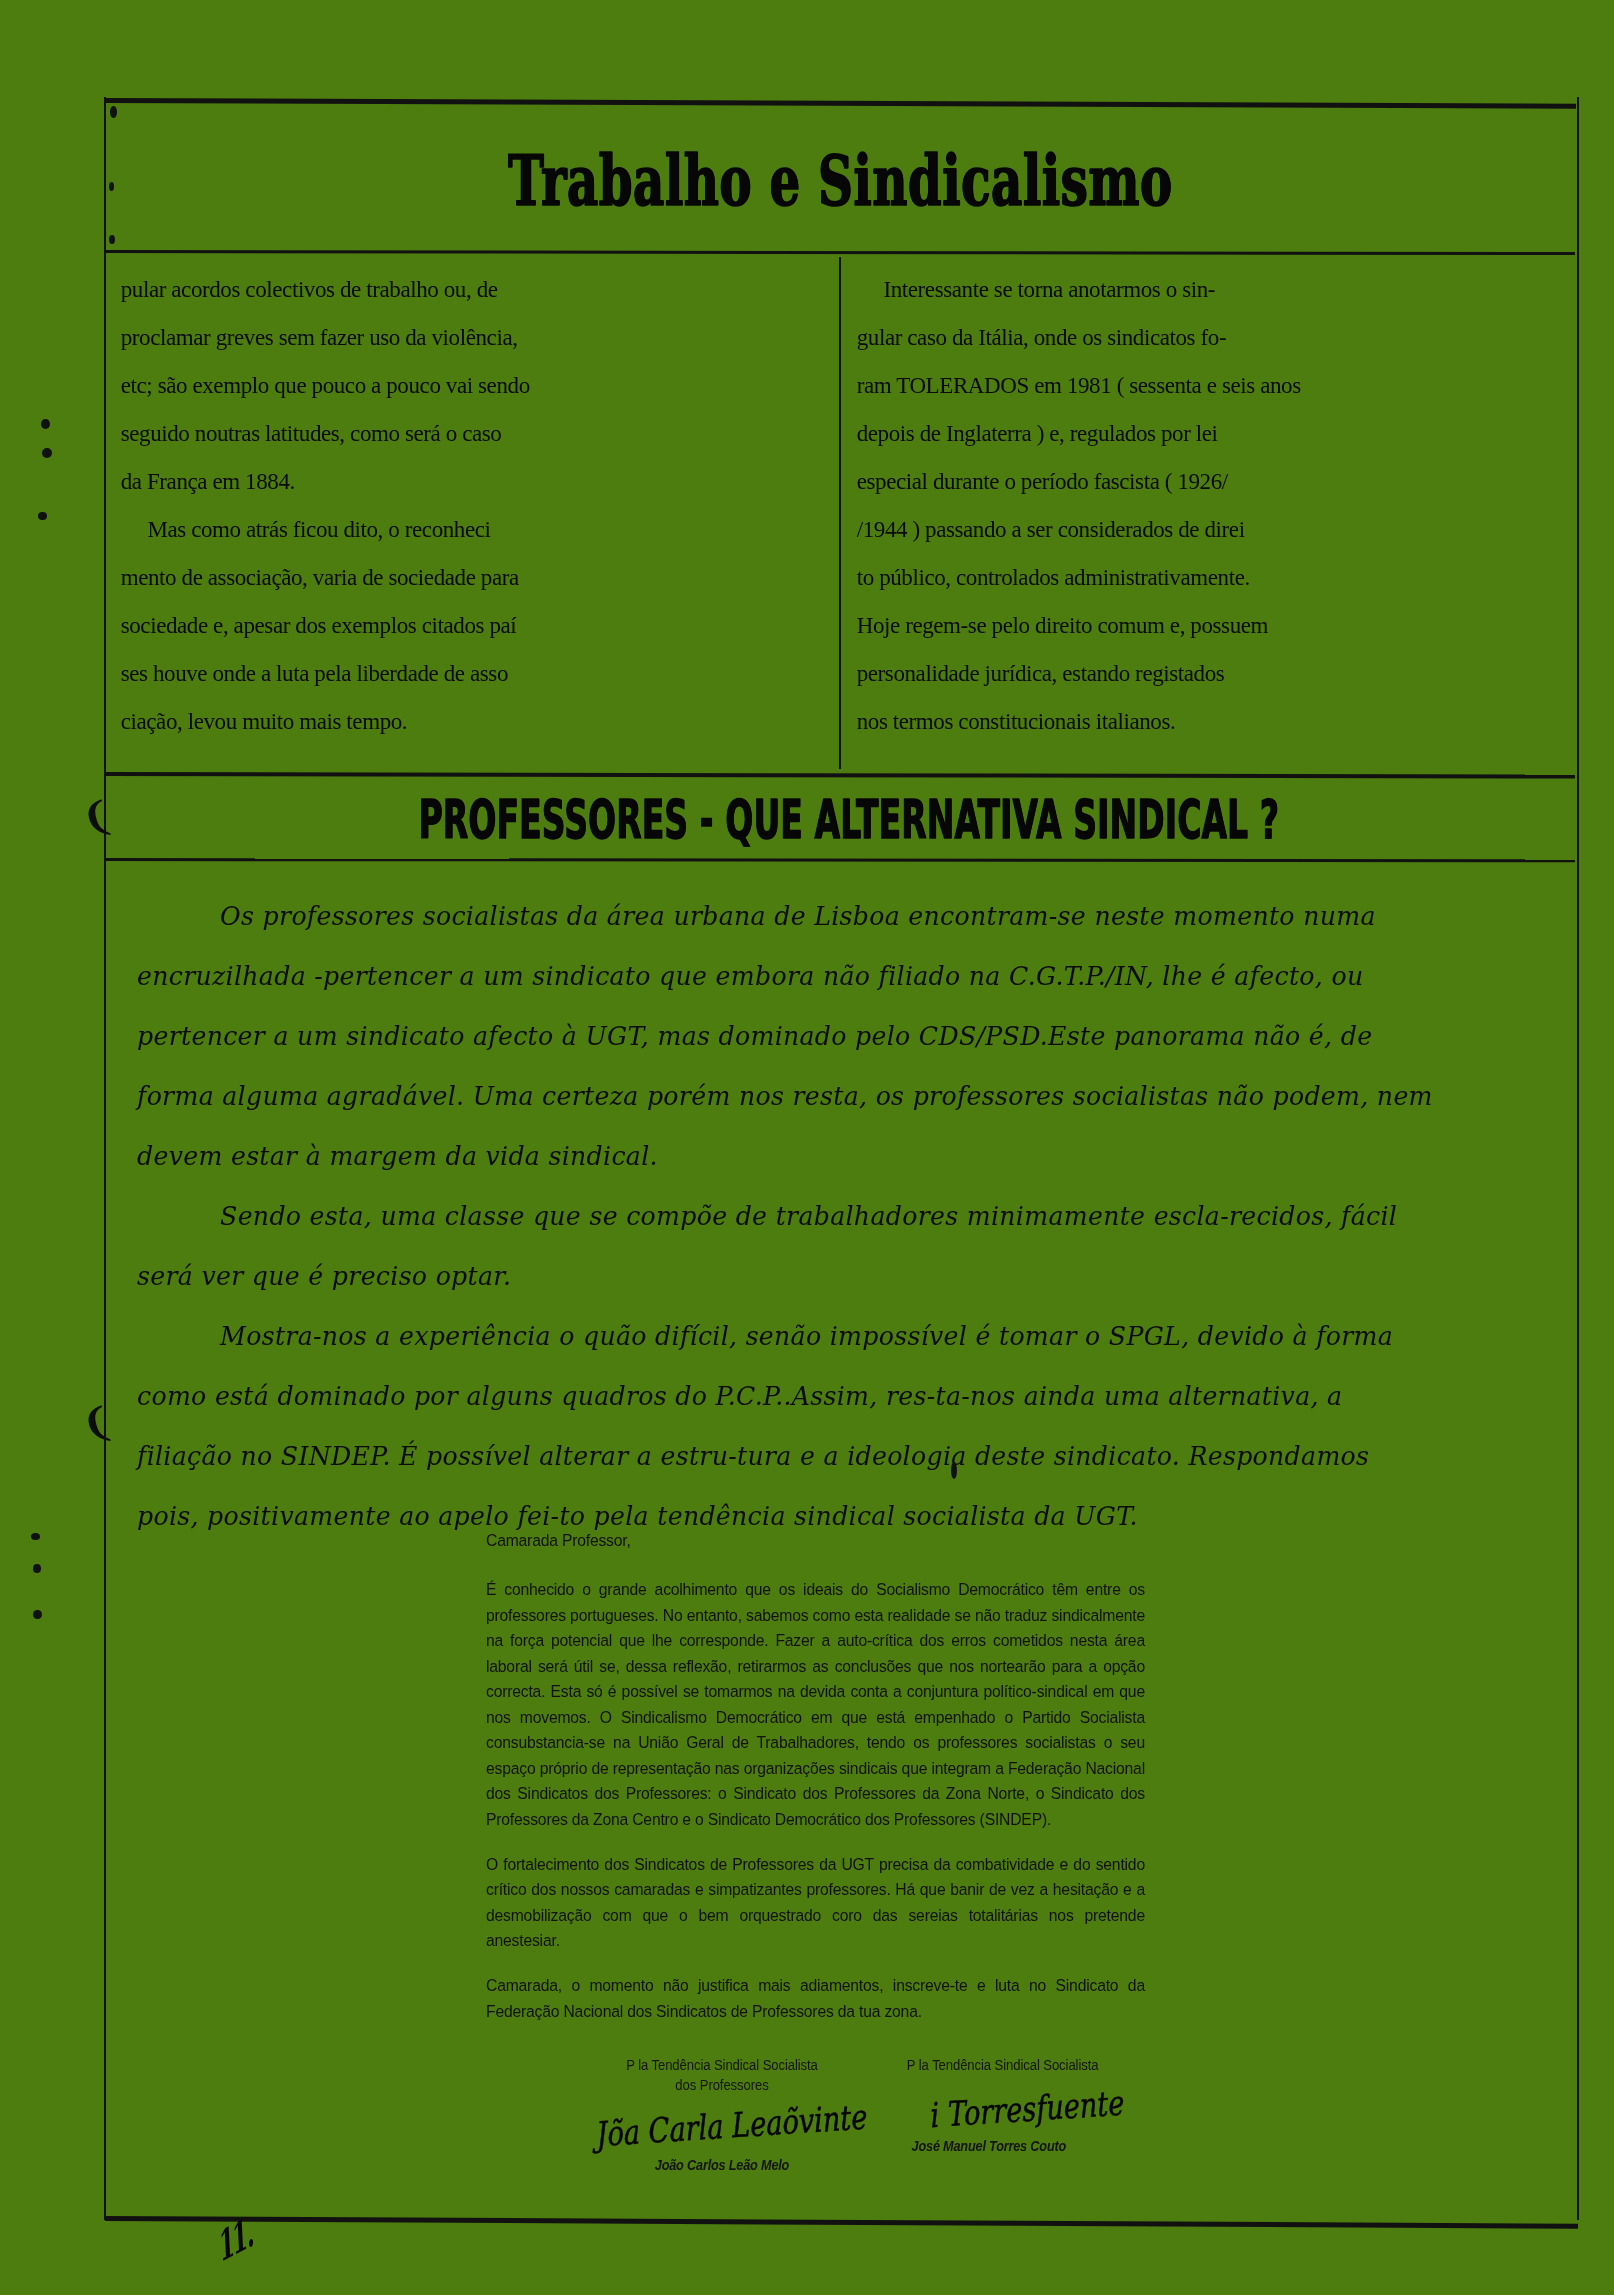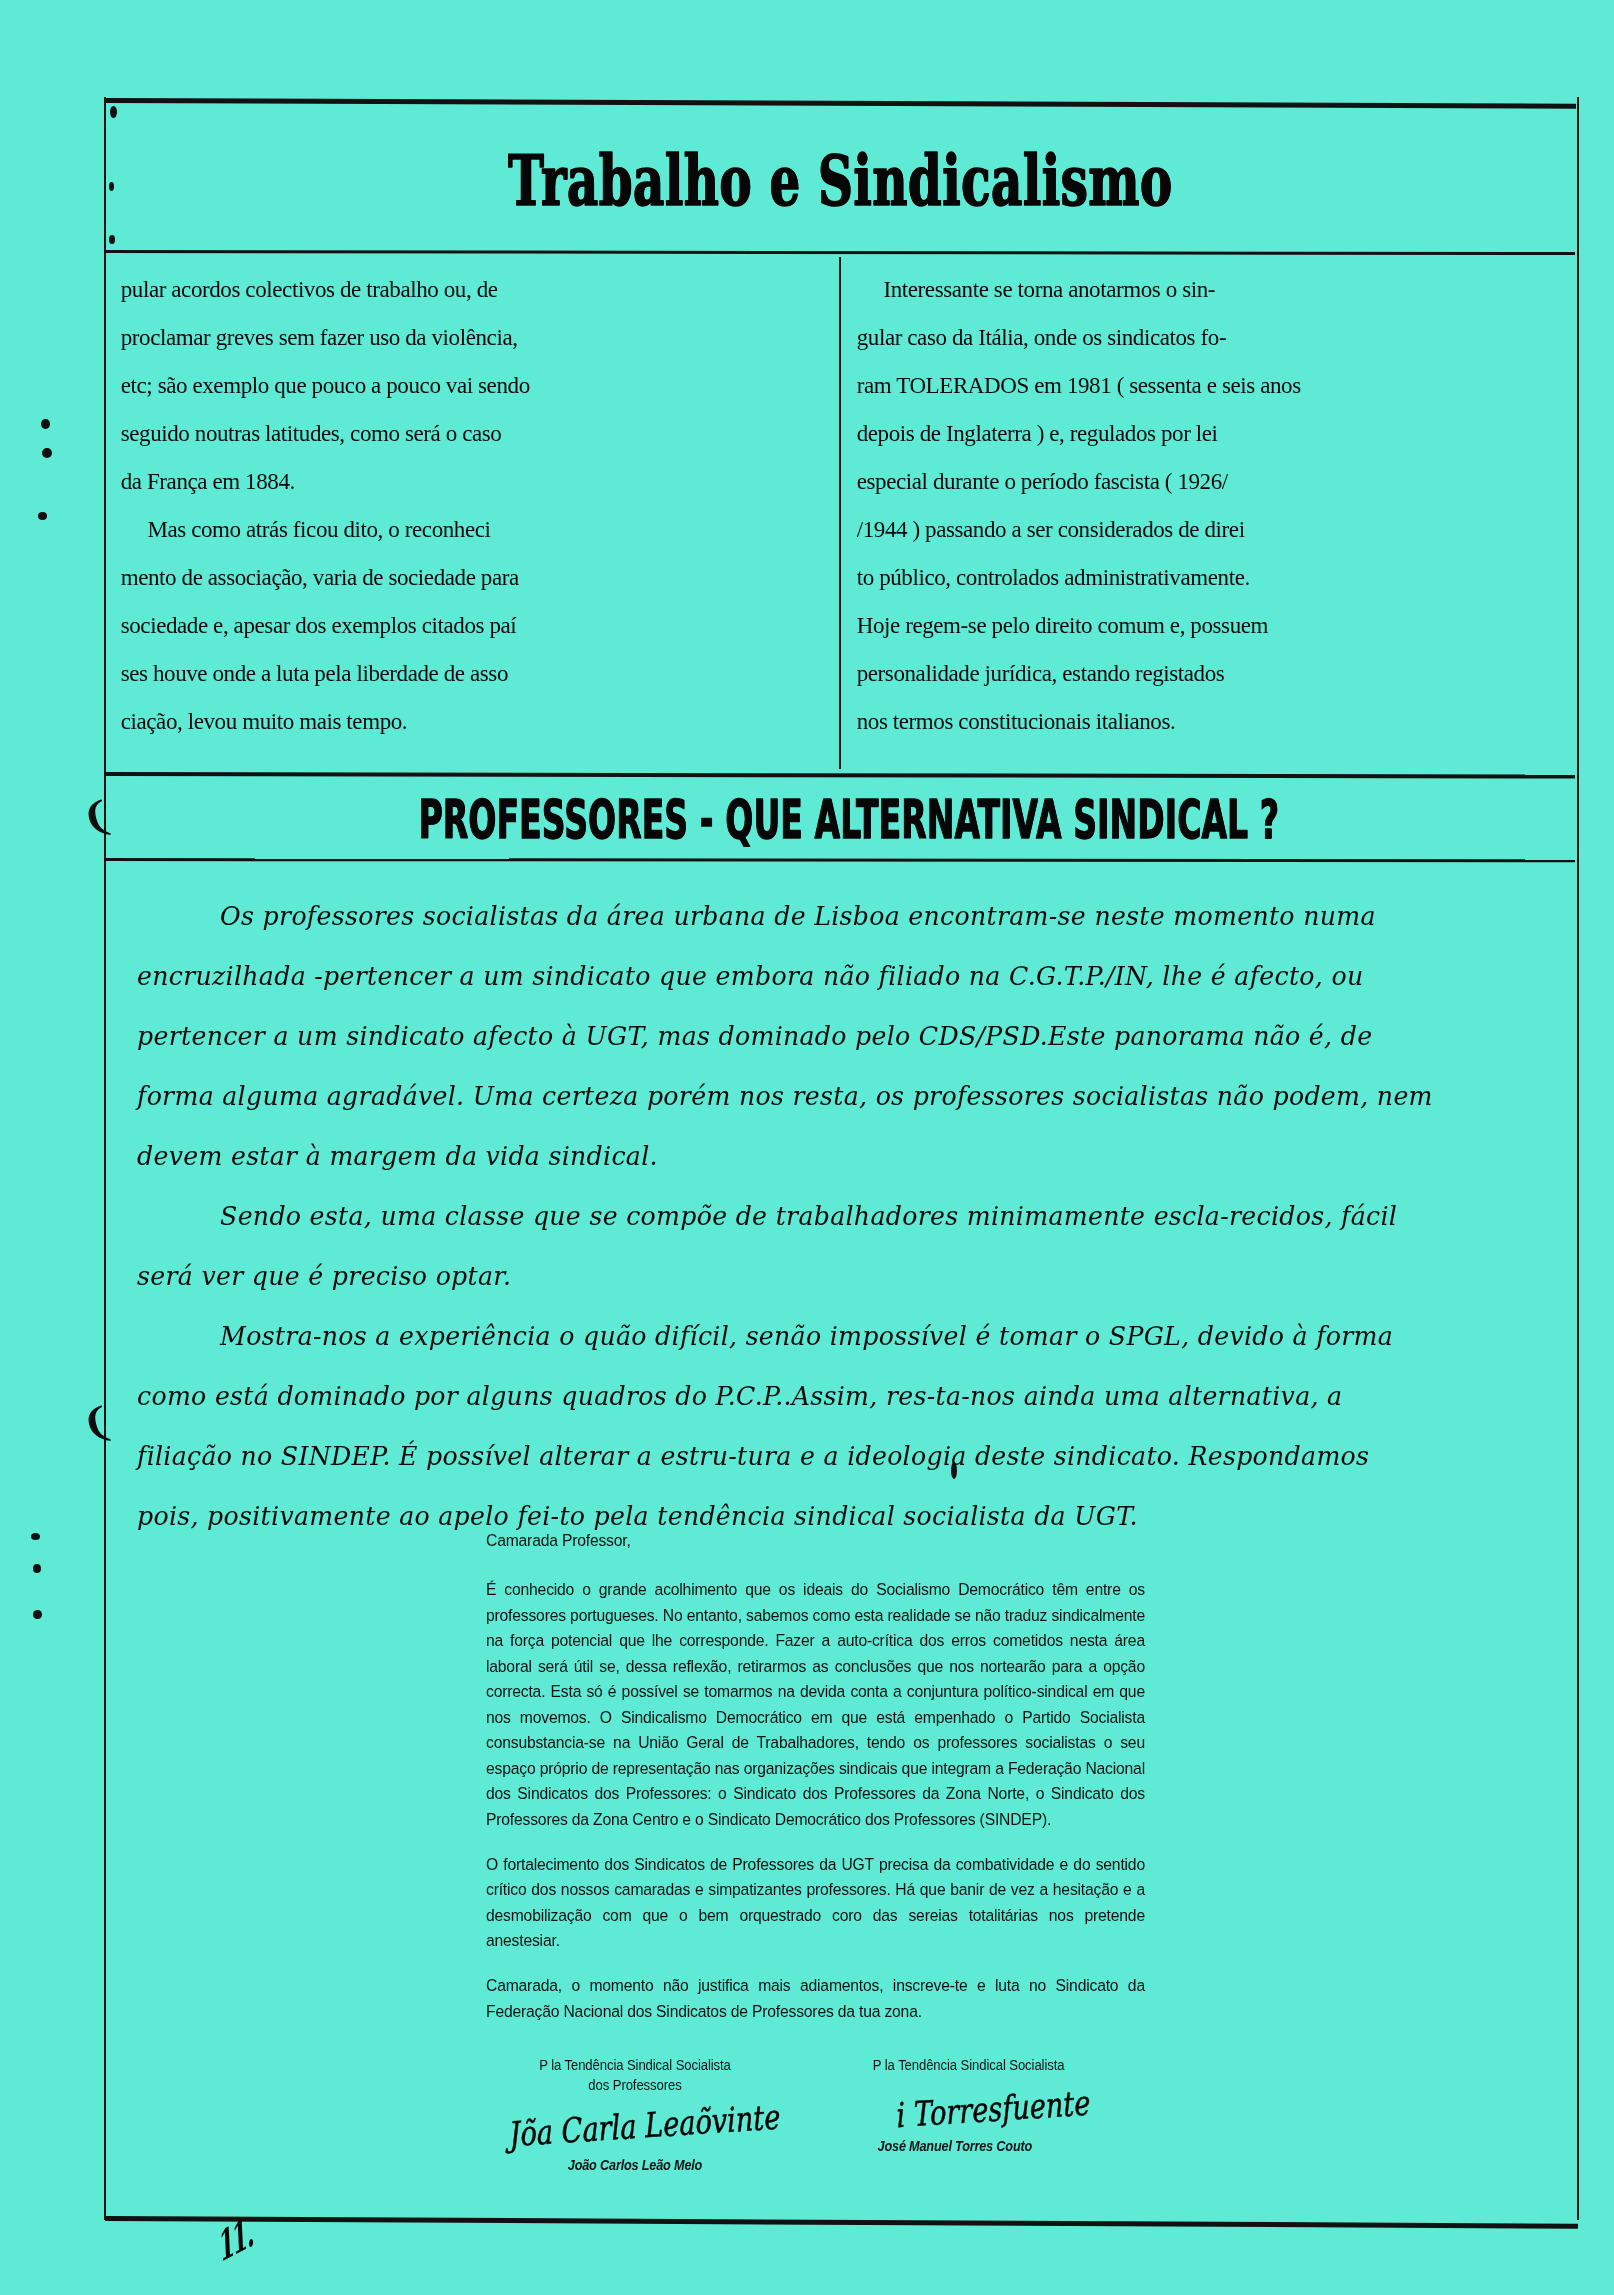--- a/index.html
+++ b/index.html
@@ -4,21 +4,21 @@
 <style>
   html, body {
     margin: 0;
     padding: 0;
     background: #ffffff;
   }
   .page {
     position: relative;
     width: 1614px;
     height: 2295px;
-    background: #5eead4;
+    background: #4d7c0f;
     overflow: hidden;
     font-family: "Liberation Sans", sans-serif;
     color: #000000;
   }
 
   
   .frame {
     position: absolute;
     left: 104px;
     top: 97px;
@@ -149,26 +149,25 @@
     text-align: justify;
     transform: scaleX(0.94);
     transform-origin: left top;
   }
   .lf-p.salutation { margin-bottom: 23.6px; text-align: left; }
   .lf-p.last { margin-bottom: 0; }
 
   
   .signatures {
     position: absolute;
-    left: 478px;
+    left: 512px;
     top: 2056px;
     width: 701px;
     display: flex;
-    justify-content: space-between;
-    gap: 38px;
+    justify-content: flex-end;
   }
   .sig-col {
     width: 314px;
     text-align: center;
   }
   .sig-col.right { text-align: left; padding-left: 19.7px; }
   .sig-label {
     font-family: "Liberation Sans", sans-serif;
     font-size: 13.8px;
     line-height: 19.7px;

